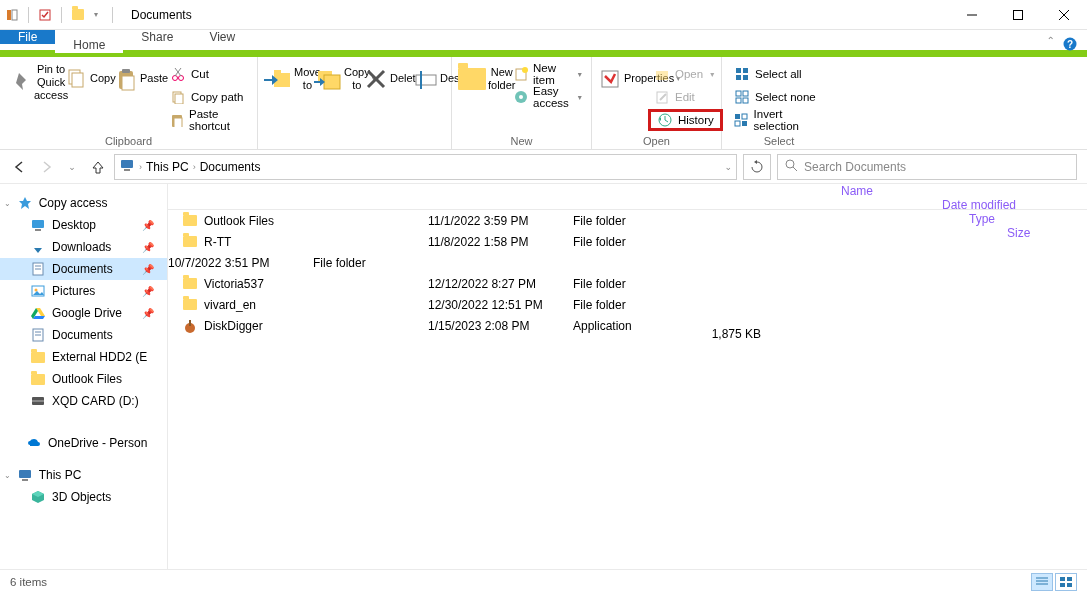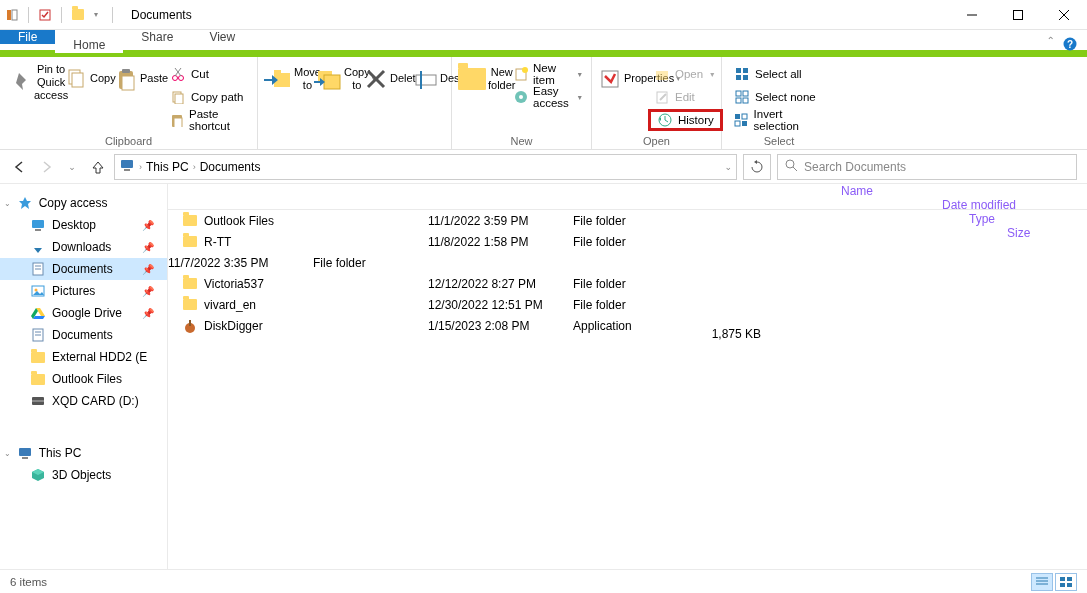--- a/index.html
+++ b/index.html
@@ -503,20 +503,29 @@
             <svg width="14" height="10">
               <rect x="1" y="1" width="12" height="8" fill="#555" rx="1"></rect>
               <rect x="1" y="4" width="12" height="2" fill="#888"></rect>
             </svg>
           </span>
           <span>XQD CARD (D:)</span>
         </div>
       </div>
     <div class="side-gap"></div>
     <div class="side-gap"></div>
+    <div class="side-item root">
+        <span style="width:8px;"></span>
+        <span class="sicn">
+          <svg width="14" height="12">
+            <path d="M3 8 Q1 8 1 6 Q1 4 3 4 Q4 2 7 2 Q10 2 11 5 Q13 5 13 7 Q13 9 11 9 L3 9 Z" fill="#0078d4"></path>
+          </svg>
+        </span>
+        <span>OneDrive - Person</span>
+      </div>
     <div class="side-gap"></div>
     <div class="side-item root">
         <span style="font-size:8px;color:#888;margin-left:-8px;">⌄</span>
         <span class="sicn">
           <svg width="14" height="12">
             <rect x="1" y="1" width="12" height="8" fill="#3a7bb8" rx="1"></rect>
             <rect x="4" y="10" width="6" height="2" fill="#888"></rect>
           </svg>
         </span>
         <span>This PC</span>
@@ -556,21 +565,21 @@
             <span class="ficn">
               <span class="folder-shape"></span>
             </span>
             <span>R-TT</span>
           </div>
           <div class="col-date">11/8/2022 1:58 PM</div>
           <div class="col-type">File folder</div>
           <div class="col-size-val"></div>
         </div>
         <div class="fl-row">
-          <div class="col-date">11/7/2022 3:35 PM</div>
+          <div class="col-date">10/7/2022 3:51 PM</div>
           <div class="col-type">File folder</div>
           <div class="col-size-val"></div>
         </div>
         <div class="fl-row">
           <div class="col-name">
             <span class="ficn">
               <span class="folder-shape"></span>
             </span>
             <span>Victoria537</span>
           </div>

